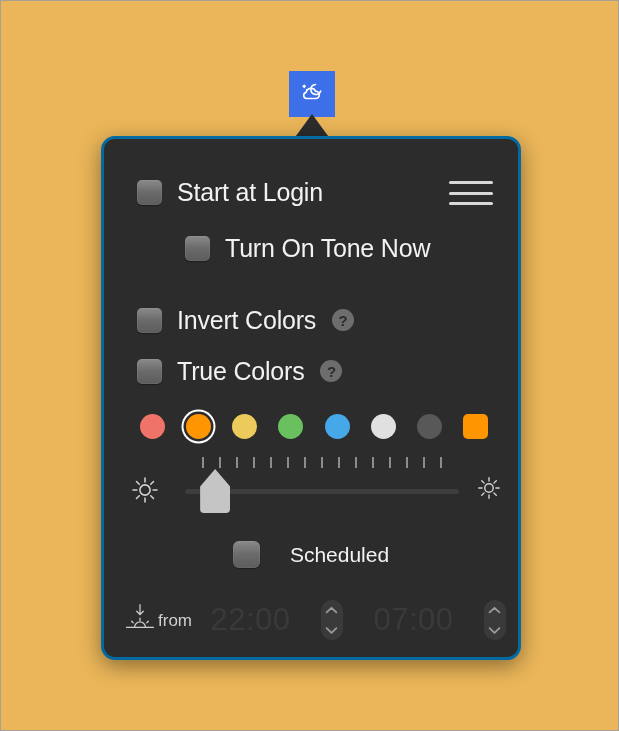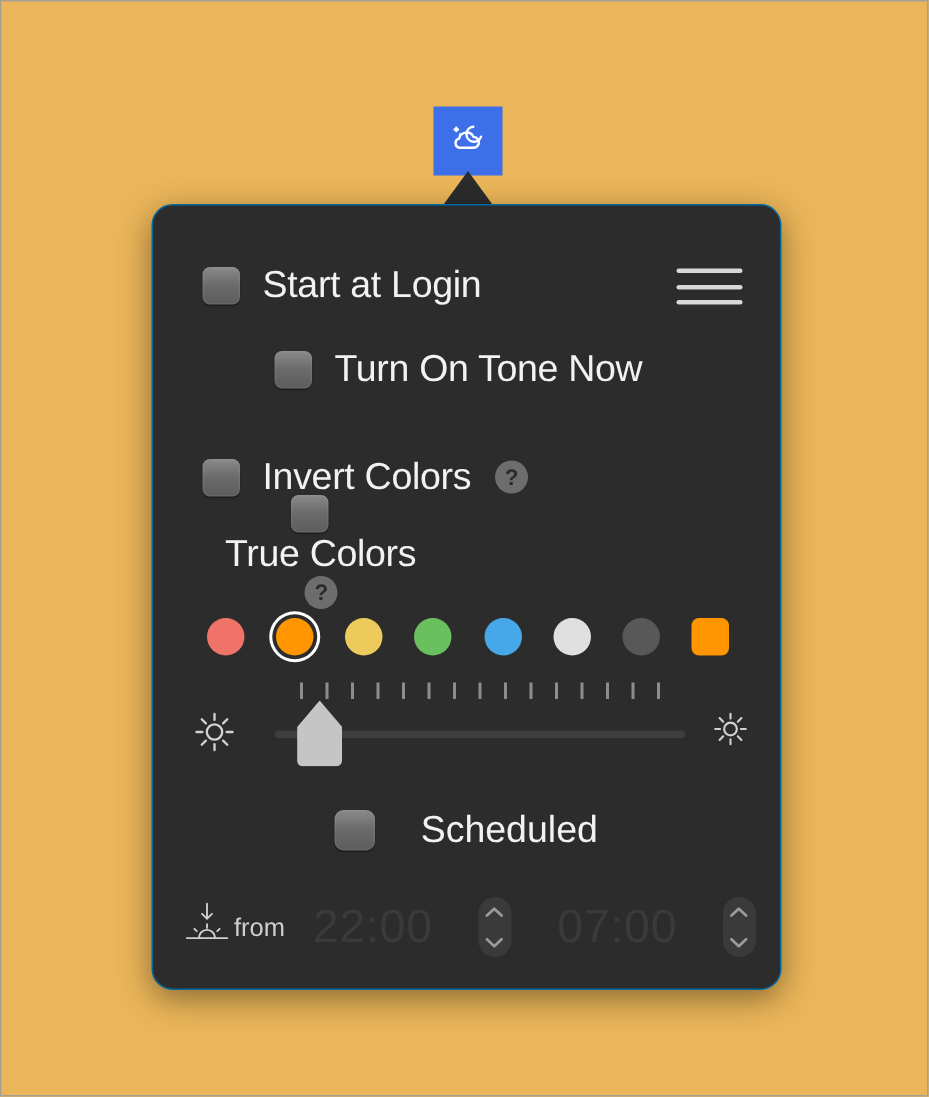--- a/index.html
+++ b/index.html
@@ -33,21 +33,21 @@
 
   
   #panel {
     position: absolute;
     left: 100px;
     top: 135px;
     width: 420px;
     height: 524px;
     background: #2c2c2c;
     border-radius: 14px;
-    border: 1px solid #0369a1;
+    border: 3px solid #0369a1;
     box-shadow: 0 6px 22px rgba(0,0,0,0.42);
   }
 
   
   #panel-beak {
     position: absolute;
     left: 292px;
     top: 113px;
     width: 38px;
     height: 26px;
@@ -60,21 +60,21 @@
   .row {
     position: absolute;
     left: 33px;
     display: flex;
     align-items: center;
     height: 34px;
   }
   .row.r0 { top: 36px; }
   .row.r1 { top: 92px; padding-left: 48px; }
   .row.r2 { top: 164px; }
-  .row.r3 { top: 193px; flex-direction: column; }
+  .row.r3 { top: 215px; }
 
   .checkbox {
     width: 25px;
     height: 25px;
     border-radius: 5px;
     background: linear-gradient(180deg, #8a8a8a 0%, #6b6b6b 48%, #5c5c5c 100%);
     box-shadow: inset 0 0 0 1px rgba(255,255,255,0.06),
                 0 1px 1px rgba(0,0,0,0.35);
     flex: 0 0 auto;
     cursor: pointer;
@@ -211,21 +211,21 @@
     left: 0;
     right: 0;
     top: 402px;
     display: flex;
     align-items: center;
     justify-content: center;
   }
   #sched-label {
     margin-left: 30px;
     color: #f2f2f2;
-    font-size: 25px;
+    font-size: 21px;
   }
 
   
   #time-bar {
     position: absolute;
     left: 18px;
     top: 450px;
     width: 384px;
     height: 62px;
     display: flex;

